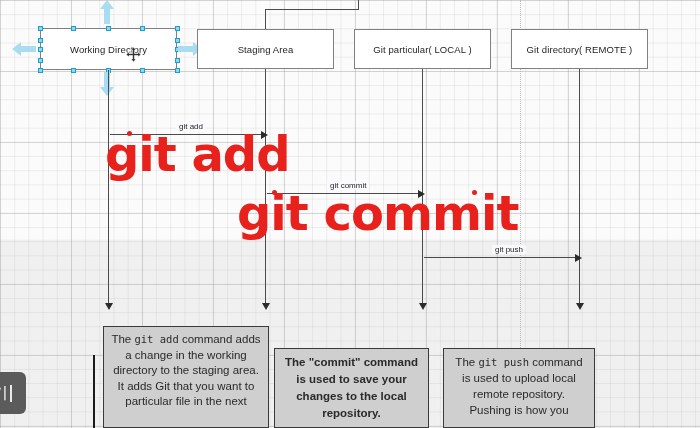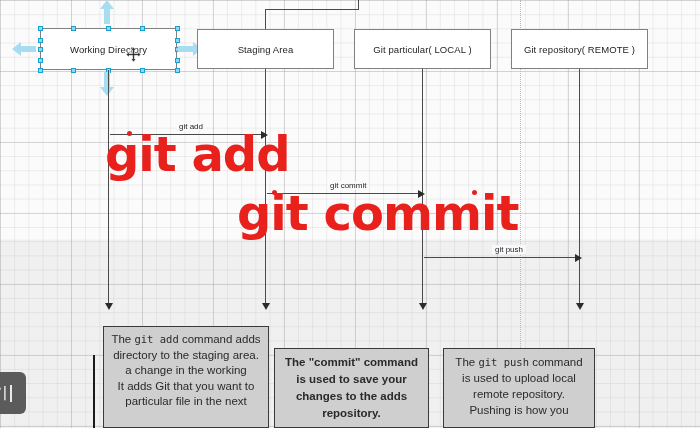--- a/index.html
+++ b/index.html
@@ -174,21 +174,21 @@
 
   <div class="node" style="left:197px;top:29px;width:137px;height:40px;">
     <span>Staging Area</span>
   </div>
 
   <div class="node" style="left:354px;top:29px;width:137px;height:40px;">
     <span>Git particular( LOCAL )</span>
   </div>
 
   <div class="node" style="left:511px;top:29px;width:137px;height:40px;">
-    <span>Git repository( REMOTE )</span>
+    <span>Git directory( REMOTE )</span>
   </div>
 
   <div class="vline" style="left:108px;top:70px;height:235px;"></div>
   <div class="arrow-down" style="left:105px;top:303px;"></div>
 
   <div class="vline" style="left:265px;top:69px;height:235px;"></div>
   <div class="arrow-down" style="left:262px;top:303px;"></div>
 
   <div class="vline" style="left:422px;top:69px;height:235px;"></div>
   <div class="arrow-down" style="left:419px;top:303px;"></div>
@@ -212,30 +212,30 @@
   <div class="red-text" style="left:237px;top:185px;font-size:48px;">git commit</div>
 
   <div class="dot" style="left:127px;top:131px;"></div>
   <div class="dot" style="left:272px;top:190px;"></div>
   <div class="dot" style="left:472px;top:190px;"></div>
 
   <div class="desc d1" style="left:103px;top:326px;width:166px;height:102px;">
     <p>
       <span>The </span><span class="mono">git add</span><span> command adds</span>
     </p>
+    <p>a change in the working</p>
     <p>directory to the staging area.</p>
-    <p>a change in the working</p>
     <p>It adds Git that you want to</p>
     <p>particular file in the next</p>
   </div>
 
   <div class="desc d2" style="left:274px;top:348px;width:155px;height:80px;">
     <p>The "commit" command</p>
     <p>is used to save your</p>
-    <p>changes to the adds</p>
+    <p>changes to the local</p>
     <p>repository.</p>
   </div>
 
   <div class="desc d3" style="left:443px;top:348px;width:152px;height:80px;">
     <p>
       <span>The </span><span class="mono">git push</span><span> command</span>
     </p>
     <p>is used to upload local</p>
     <p>remote repository.</p>
     <p>Pushing is how you</p>

